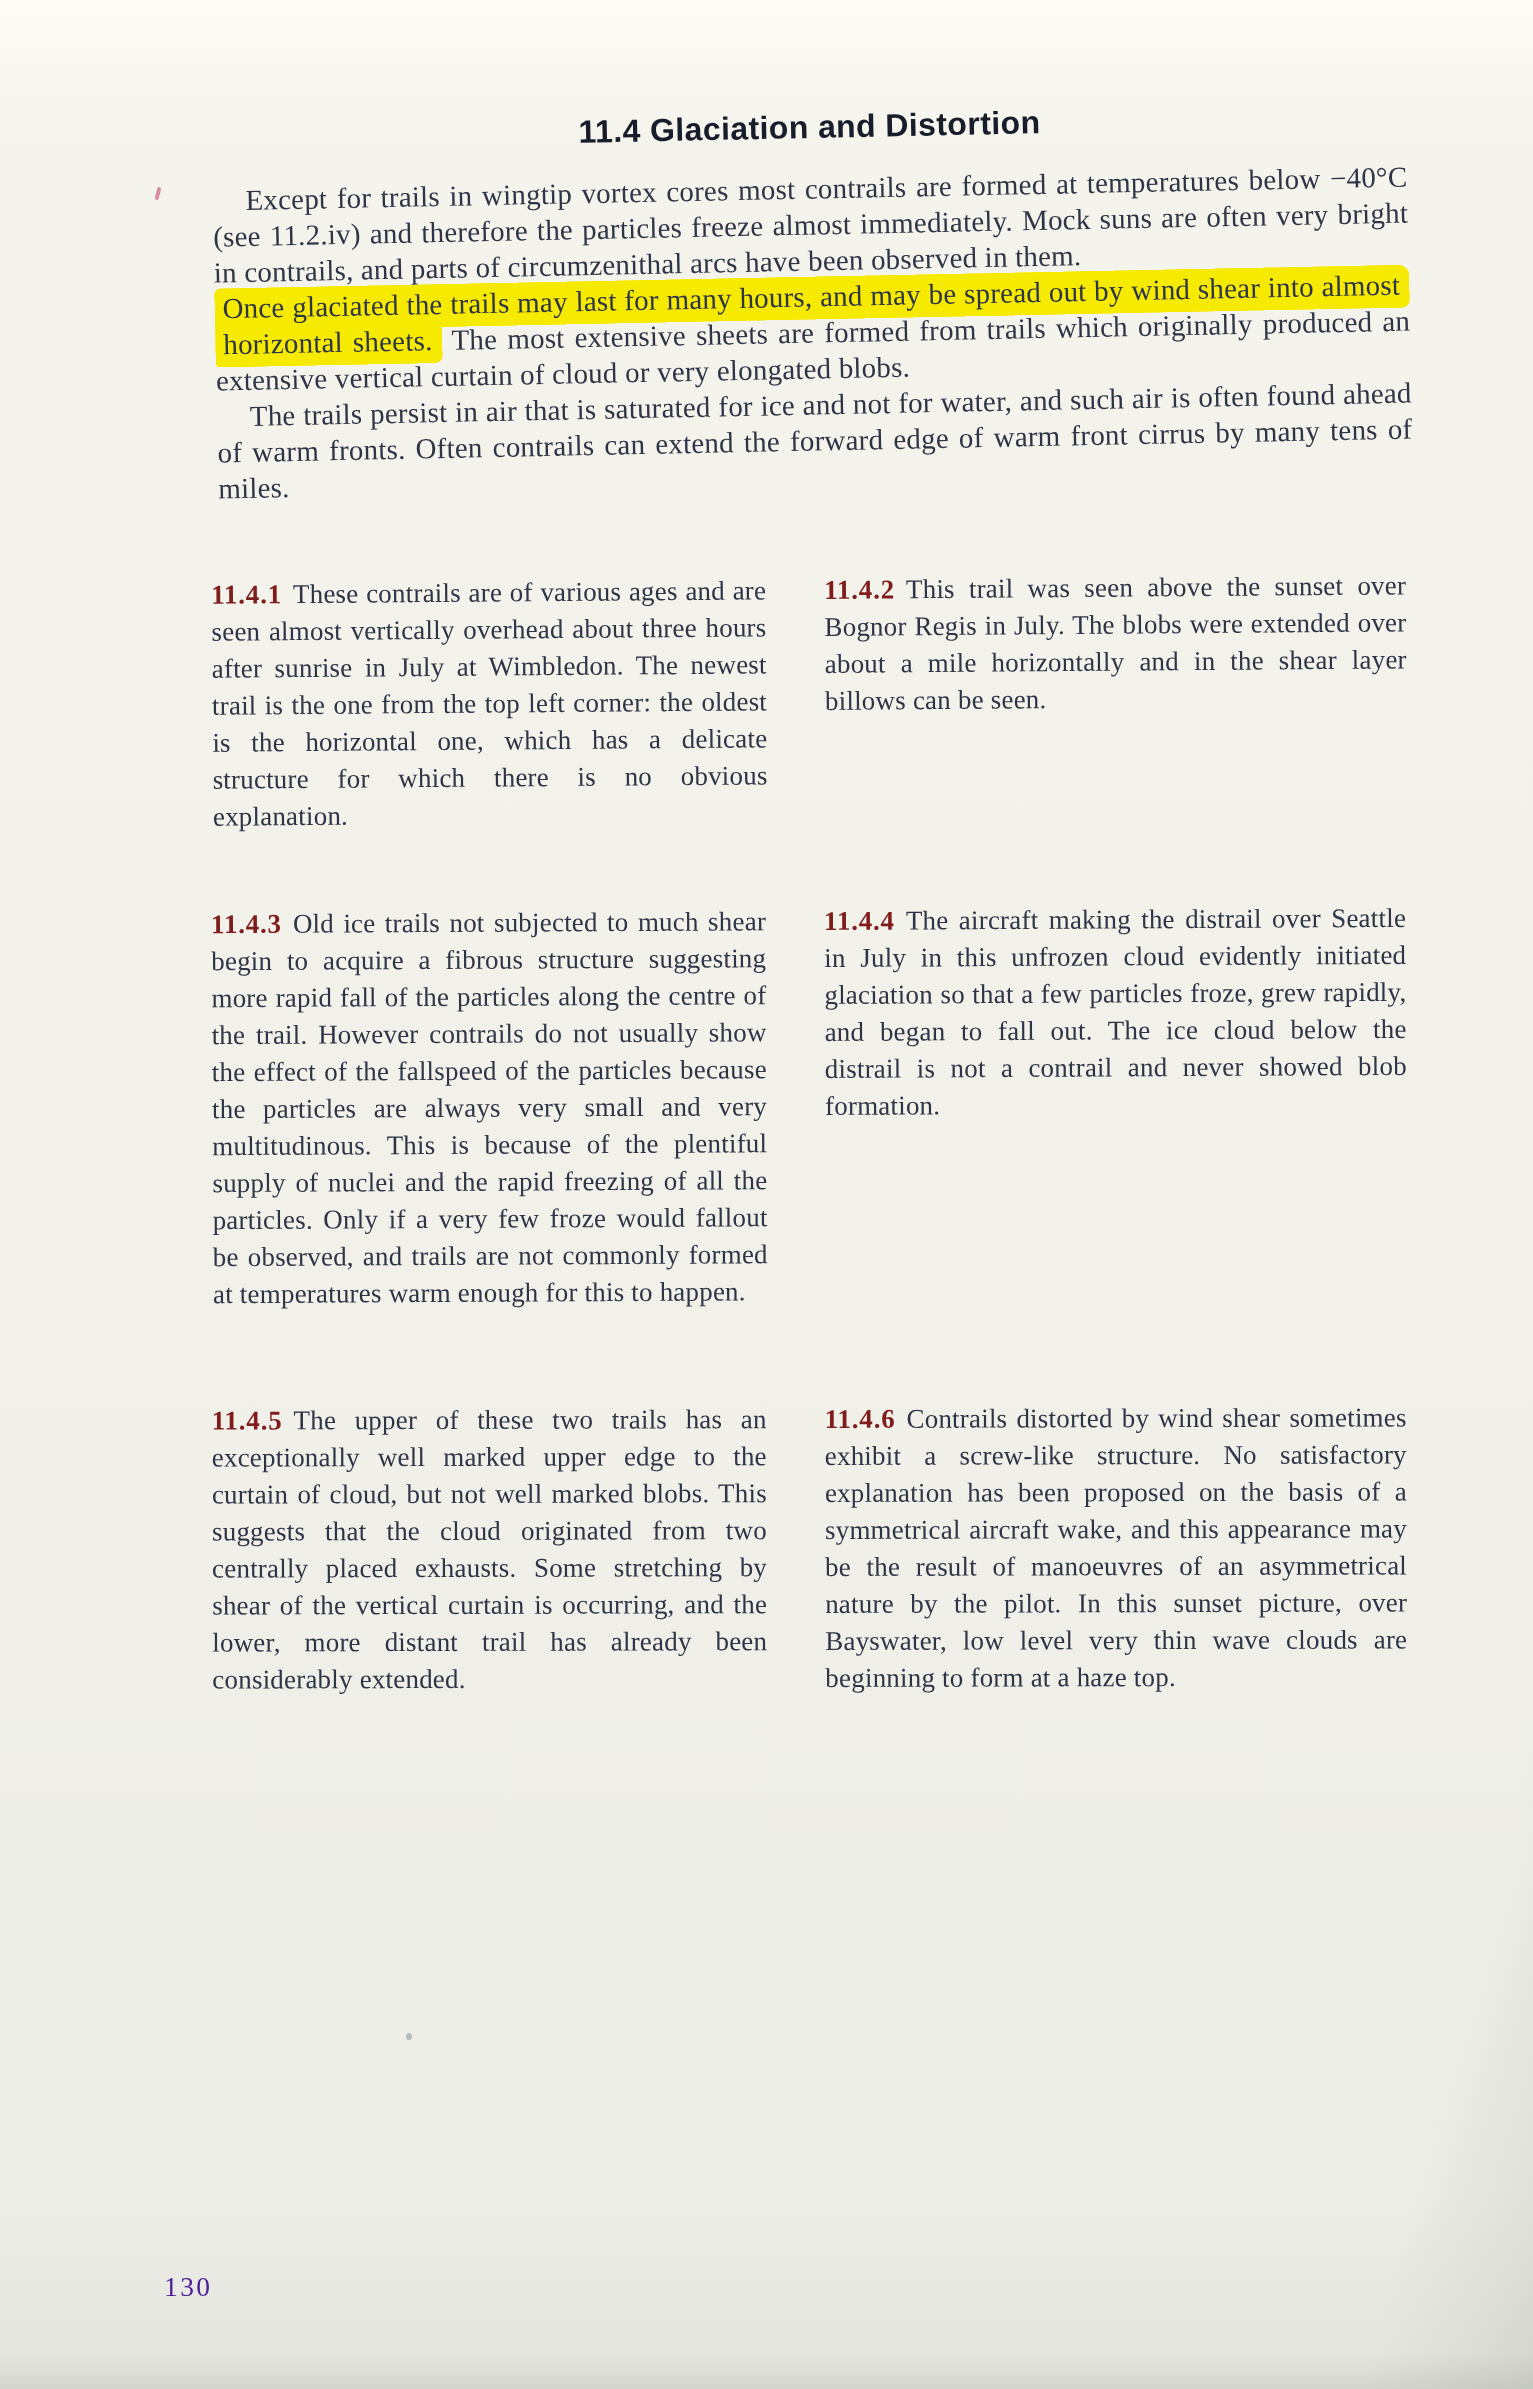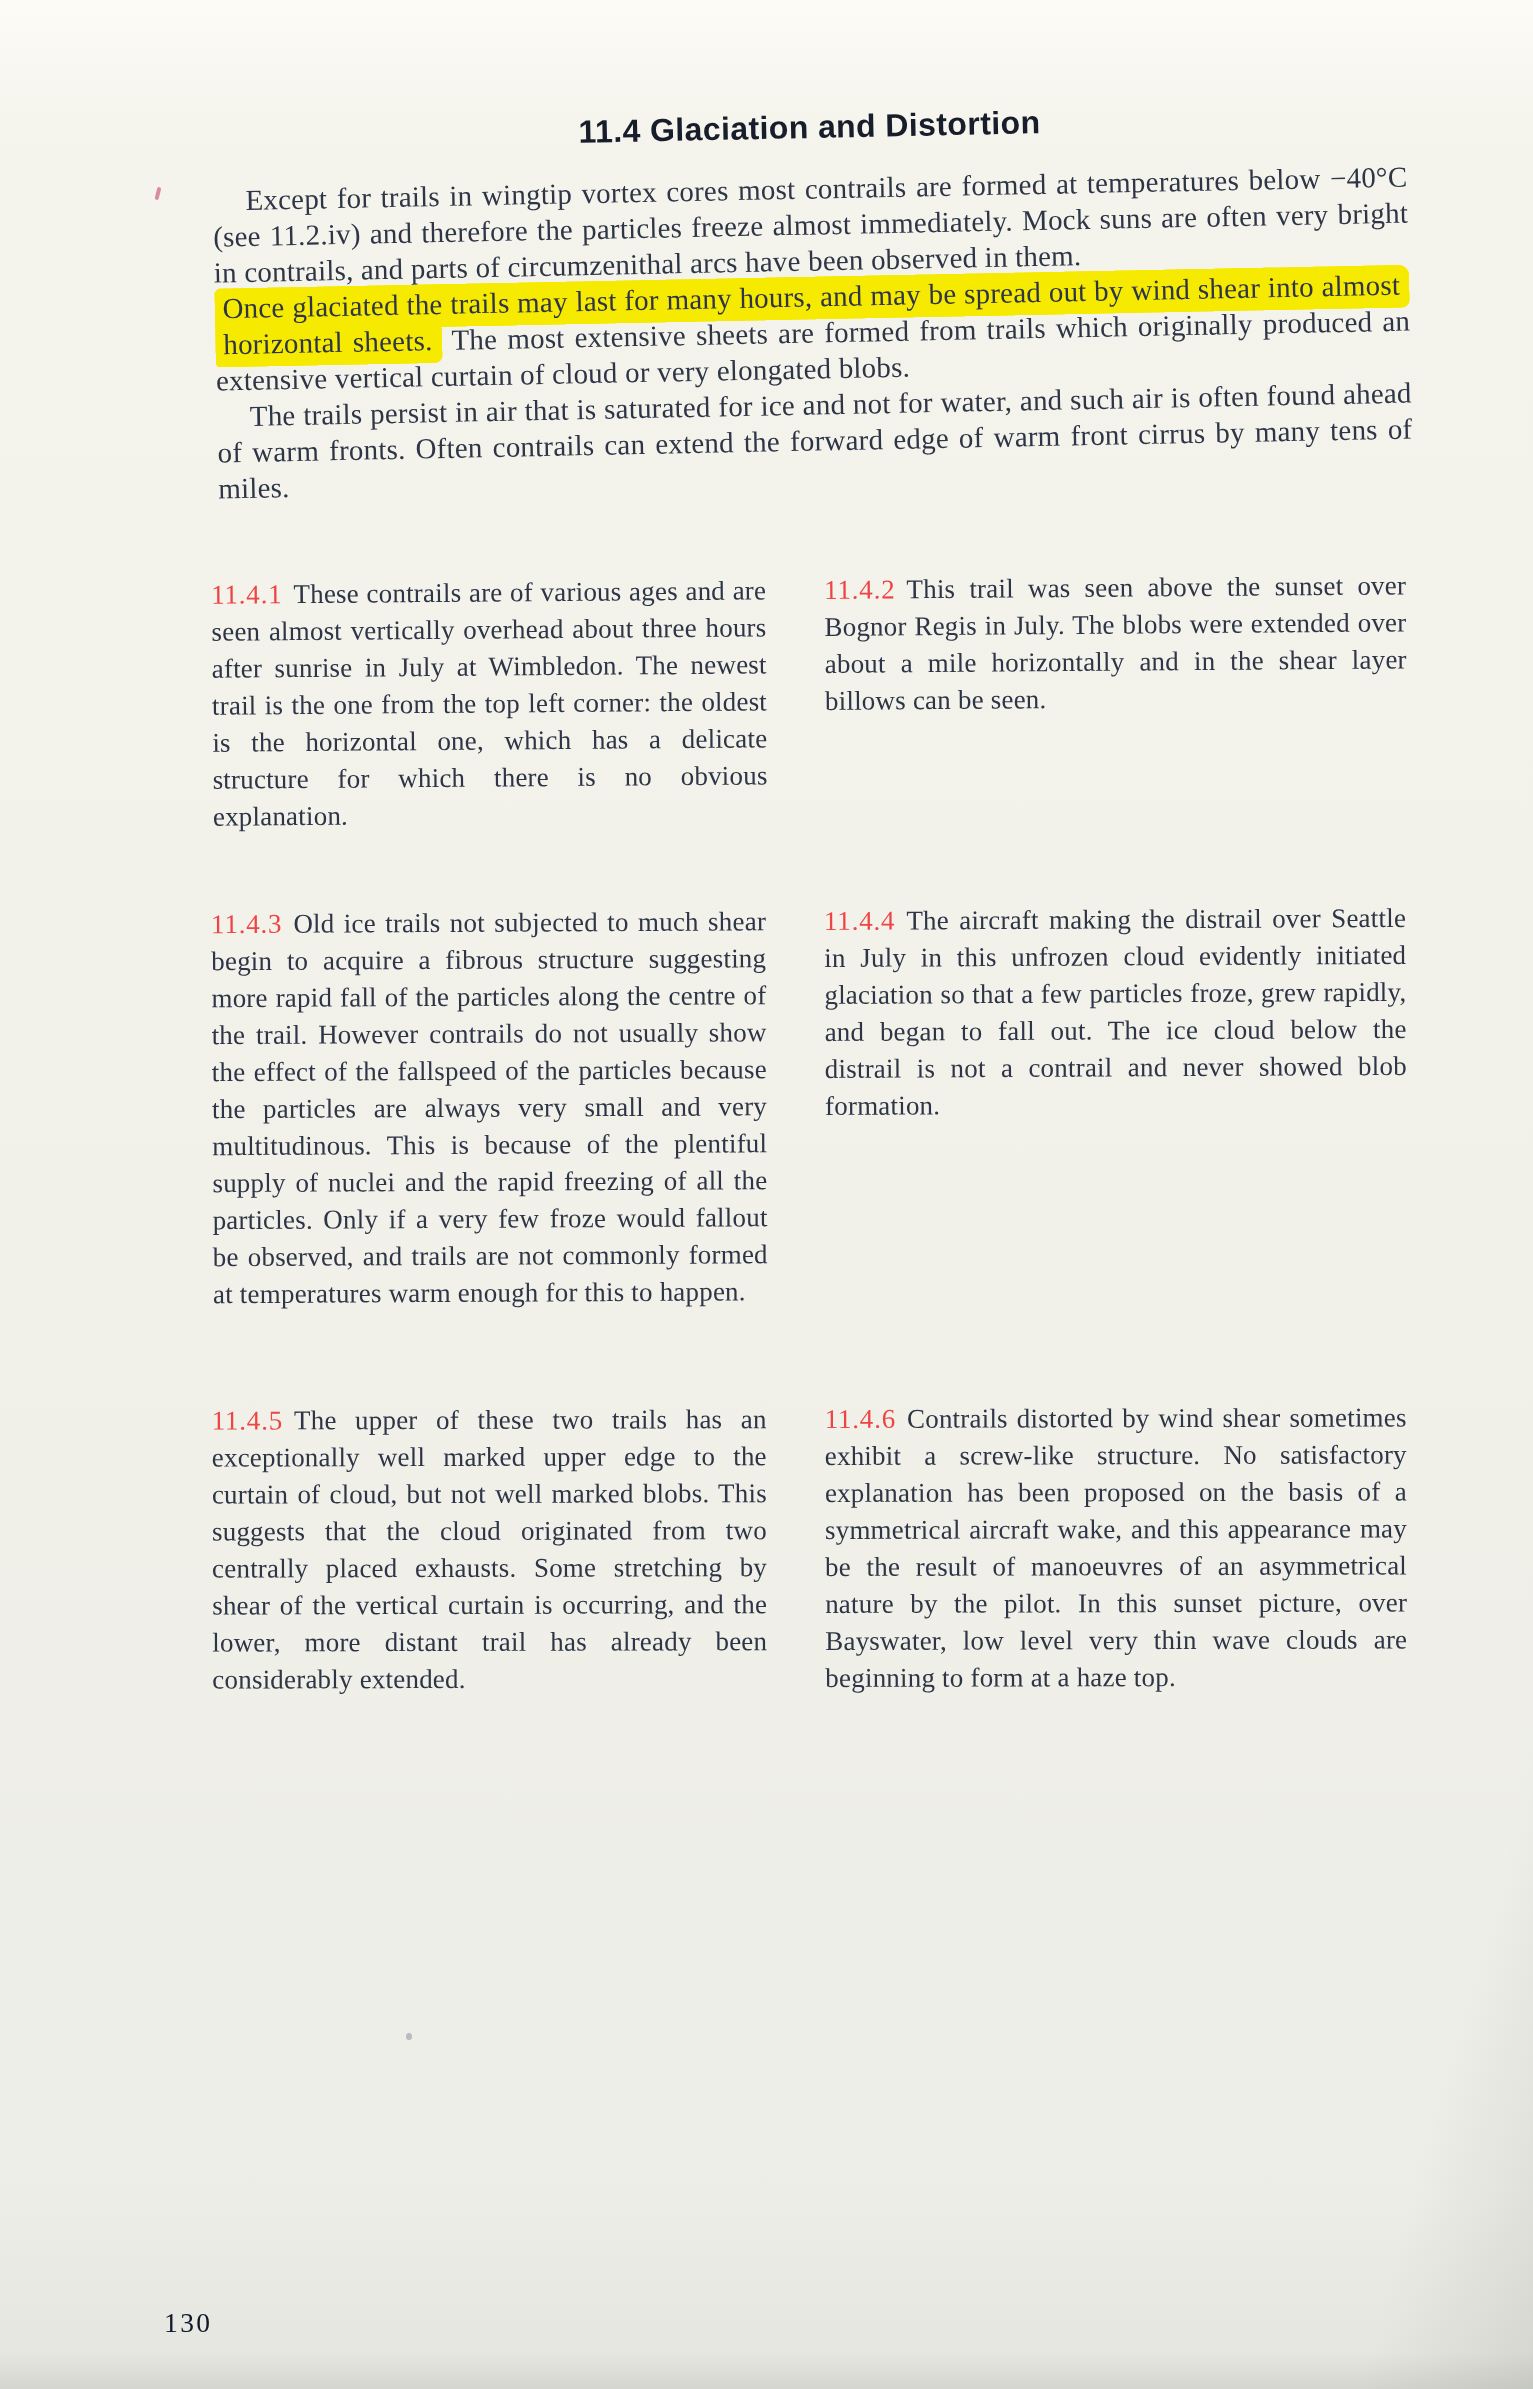--- a/index.html
+++ b/index.html
@@ -37,28 +37,27 @@
   }
   .captions-row{
     display:grid;grid-template-columns:555px 1fr;column-gap:58px;
     transform:rotate(-0.45deg);
   }
   .row-1{margin-top:75px;}
   .row-2{margin-top:72px;transform:rotate(-0.3deg);}
   .row-3{margin-top:91px;transform:rotate(-0.15deg);}
   .caption{margin:0;font-size:27px;line-height:37px;text-align:justify;letter-spacing:0.2px;}
   .caption .fig-num{
-    font-weight:400;color:#ef4444;margin-right:11px;letter-spacing:0.8px;
+    font-weight:700;color:#7f1d1d;margin-right:11px;letter-spacing:0.8px;
     font-variant-numeric:oldstyle-nums;
   }
   .page-number{
     position:absolute;left:164px;top:2271px;
-    font-size:27.5px;color:#0f172a;letter-spacing:2.4px;
+    font-size:27.5px;color:#4c1d95;letter-spacing:2.4px;
     font-variant-numeric:oldstyle-nums;
-    margin-top:36px;
   }
   
   .speck-pink{
     position:absolute;left:156px;top:187px;width:3.9px;height:12.6px;
     background:#d2708f;border-radius:2.4px;transform:rotate(14deg);opacity:.8;
   }
   .speck-grey{
     position:absolute;left:406px;top:2033px;width:5.5px;height:7px;
     background:#8d94a0;border-radius:50%;opacity:.55;
   }

